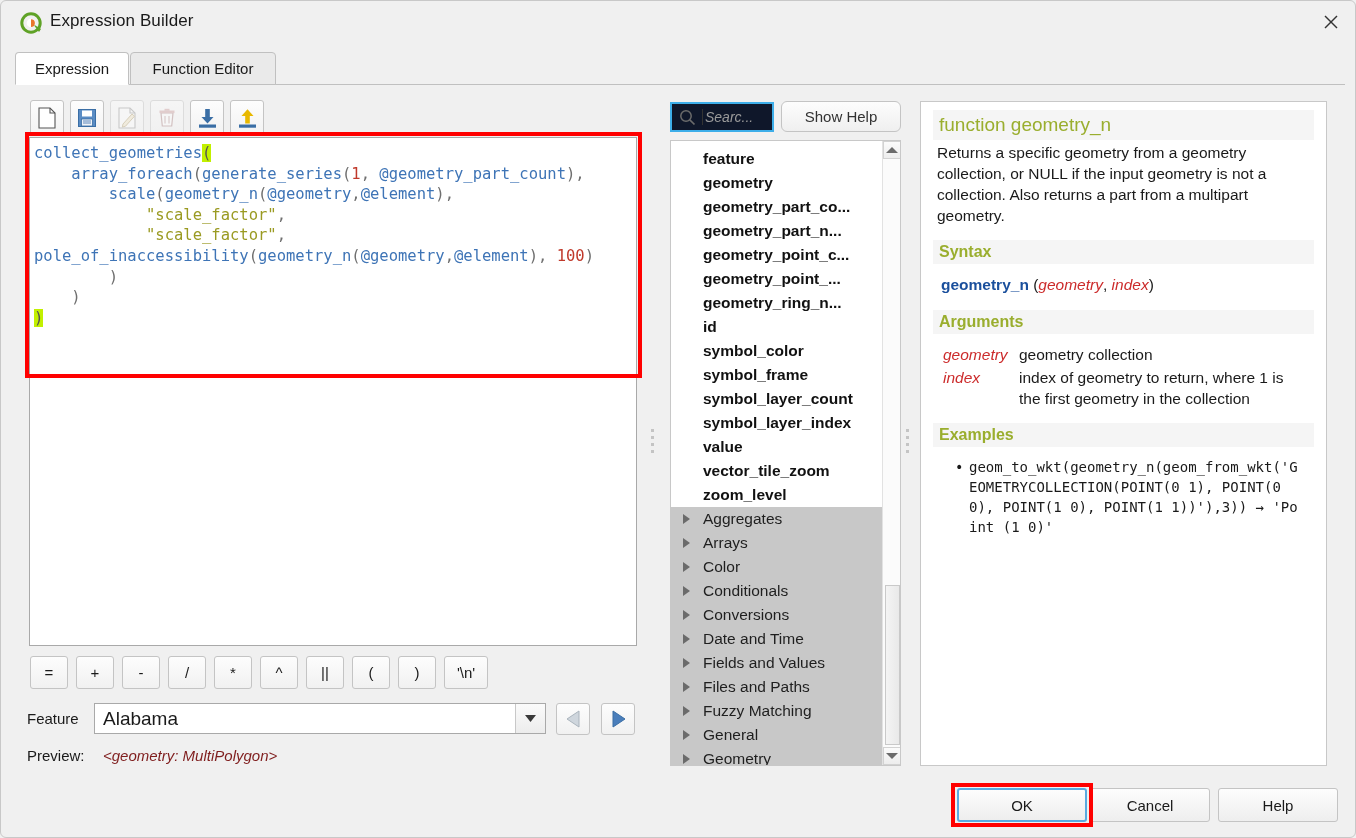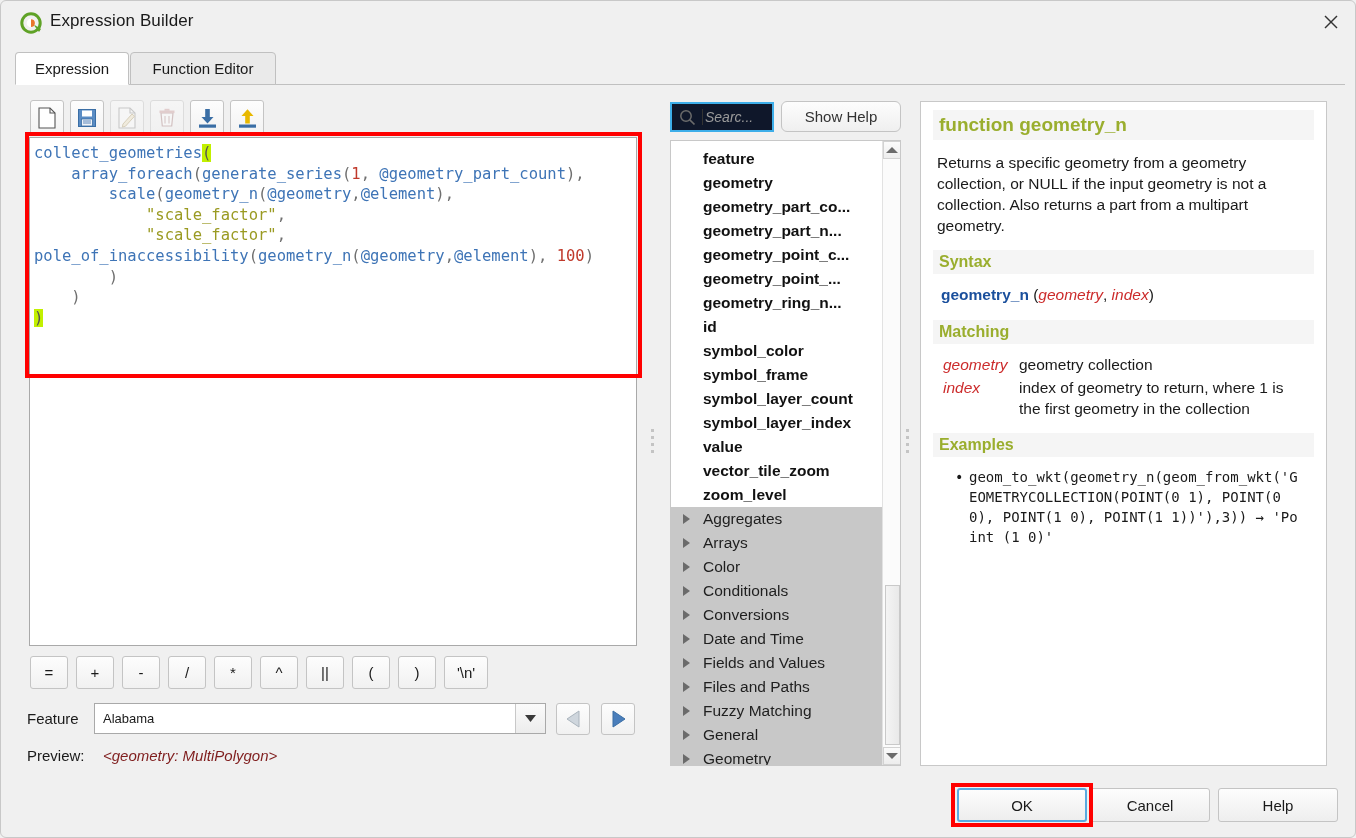--- a/index.html
+++ b/index.html
@@ -113,21 +113,21 @@
 
   .feature-label {
     position: absolute; left: 27px; top: 710px; font-size: 15px; color: #1a1a1a;
   }
   .feature-combo {
     position: absolute; left: 94px; top: 703px; width: 452px; height: 31px;
     background: #ffffff; border: 1px solid #a9a9a9; box-sizing: border-box;
     display: flex; align-items: center; cursor: pointer;
   }
   .feature-combo .val {
-    padding-left: 8px; font-size: 13px; color: #1a1a1a; flex: 1;
+    padding-left: 8px; font-size: 19px; color: #1a1a1a; flex: 1;
   }
   .combo-arrow {
     width: 30px; height: 29px; background: linear-gradient(#fbfbfb,#ececec);
     border-left: 1px solid #c8c8c8; display: flex; align-items: center;
     justify-content: center; box-sizing: border-box;
   }
   .nav-btn {
     position: absolute; top: 703px; width: 34px; height: 32px;
     background: linear-gradient(#fdfdfd,#f1f1f1);
     border: 1px solid #c4c4c4; border-radius: 3px; box-sizing: border-box;
@@ -215,22 +215,22 @@
   }
 
   
   .helppane {
     position: absolute; left: 920px; top: 101px; width: 407px; height: 665px;
     background: #ffffff; border: 1px solid #c8c8c8; box-sizing: border-box;
     overflow: hidden; padding: 0;
   }
   .help-inner { padding: 8px 12px 0 12px; }
   .help-h1 {
-    background: #f5f5f5; color: #9aae2e; font-size: 19px; font-weight: bold;
-    padding: 4px 6px; margin: 0 0 12px 0;
+    background: #f5f5f5; color: #9aae2e; font-size: 19px; font-weight: normal;
+    padding: 4px 6px; margin: 0 0 2px 0;
   }
   .help-h2 {
     background: #f5f5f5; color: #9aae2e; font-size: 16px; font-weight: bold;
     padding: 3px 6px; margin: 14px 0 10px 0;
   }
   .help-p {
     font-size: 15.5px; color: #1a1a1a; line-height: 21px;
     margin: 0 4px 4px 4px;
   }
   .help-syntax {
@@ -550,21 +550,21 @@
   <div class="helppane">
     <div class="help-inner">
       <div class="help-h1">function geometry_n</div>
       <div class="help-p">Returns a specific geometry from a geometry collection, or NULL if the input geometry is not a collection. Also returns a part from a multipart geometry.</div>
 
       <div class="help-h2">Syntax</div>
       <div class="help-syntax">
         <span class="nm">geometry_n</span><span class="pn"> (</span><span class="arg">geometry</span><span class="pn">, </span><span class="arg">index</span><span class="pn">)</span>
       </div>
 
-      <div class="help-h2">Matching</div>
+      <div class="help-h2">Arguments</div>
       <div class="args-table">
         <div class="args-row">
           <div class="args-name">geometry</div>
           <div class="args-desc">geometry collection</div>
         </div>
         <div class="args-row">
           <div class="args-name">index</div>
           <div class="args-desc">index of geometry to return, where 1 is the first geometry in the collection</div>
         </div>
       </div>

